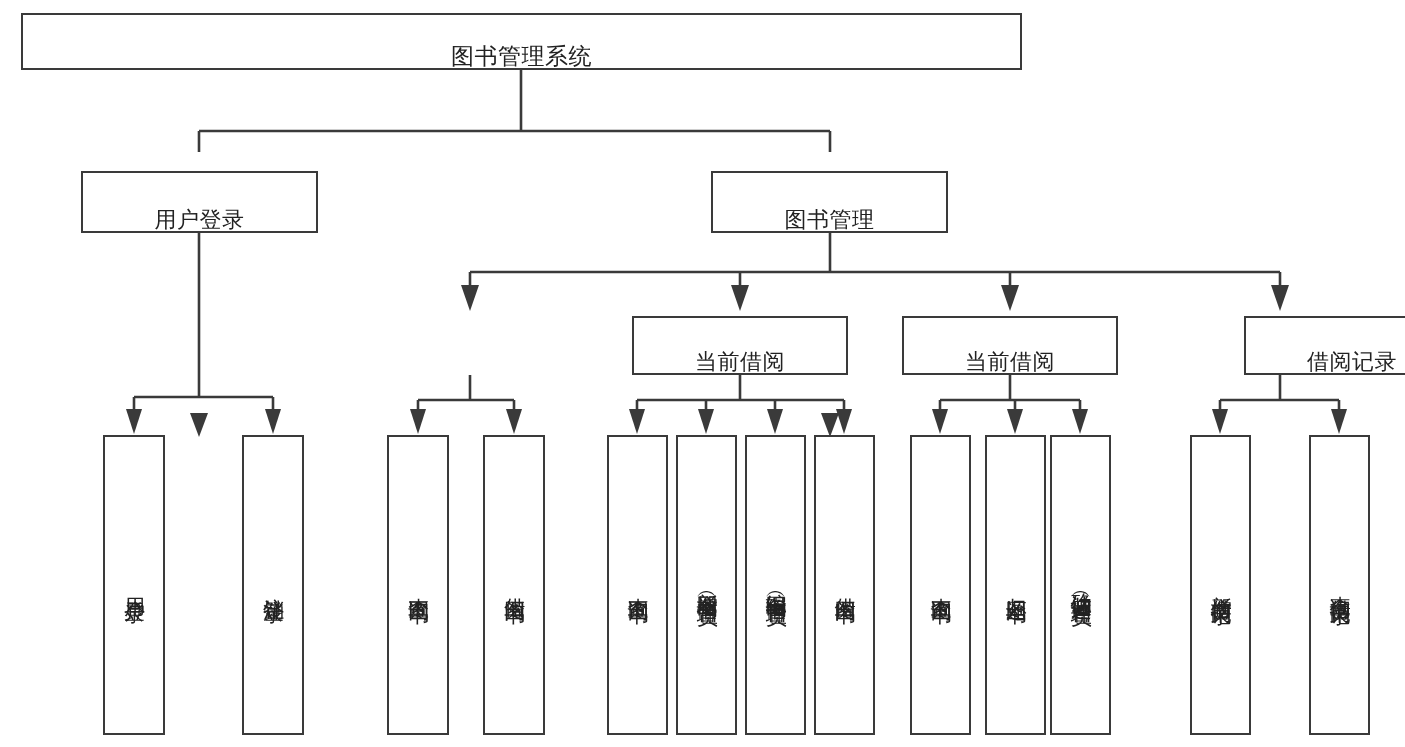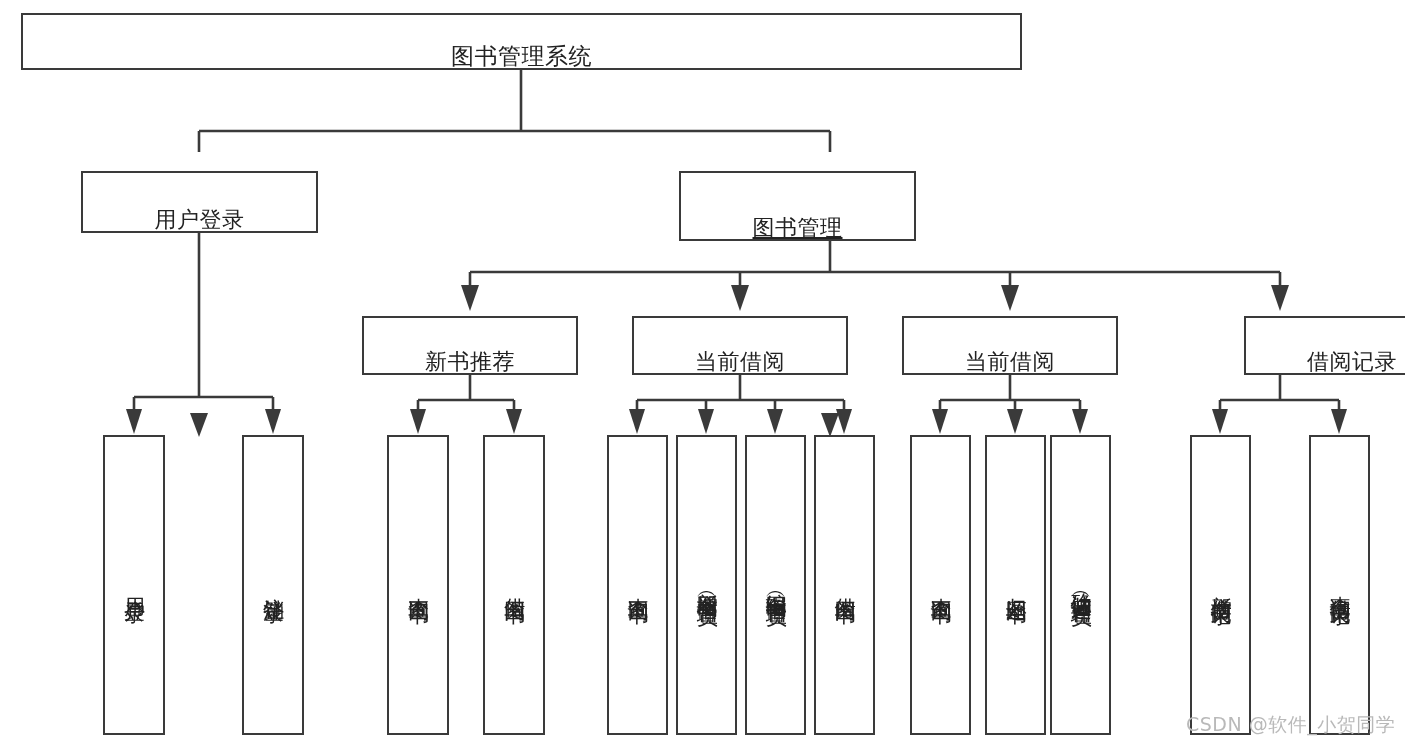--- a/index.html
+++ b/index.html
@@ -155,27 +155,24 @@
     </g>
   </svg>
 
   <div class="node horiz root" style="left:21px; top:13px; width:1001px; height:57px;">
     <span class="node-label">图书管理系统</span>
   </div>
 
   <div class="node horiz" style="left:81px; top:171px; width:237px; height:62px;">
     <span class="node-label">用户登录</span>
   </div>
-  <div class="node horiz" style="left:679px; top:171px; width:237px; height:70px;text-decoration:underline;">
+  <div class="node horiz" style="left:711px; top:171px; width:237px; height:62px;">
     <span class="node-label">图书管理</span>
   </div>
 
-  <div class="node horiz" style="left:362px; top:316px; width:216px; height:59px;">
-    <span class="node-label">新书推荐</span>
-  </div>
   <div class="node horiz" style="left:632px; top:316px; width:216px; height:59px;">
     <span class="node-label">当前借阅</span>
   </div>
   <div class="node horiz" style="left:902px; top:316px; width:216px; height:59px;">
     <span class="node-label">当前借阅</span>
   </div>
   <div class="node horiz" style="left:1244px; top:316px; width:216px; height:59px;">
     <span class="node-label">借阅记录</span>
   </div>
 
@@ -216,15 +213,14 @@
     <span class="node-label">确认归还（管理员）</span>
   </div>
 
   <div class="node vert" style="left:1190px; top:435px; width:61px; height:300px;">
     <span class="node-label">新增借阅记录</span>
   </div>
   <div class="node vert" style="left:1309px; top:435px; width:61px; height:300px;">
     <span class="node-label">查询借阅记录</span>
   </div>
 
-  <div class="watermark">CSDN @软件_小贺同学</div>
 
 </div>
 
 </body></html>

